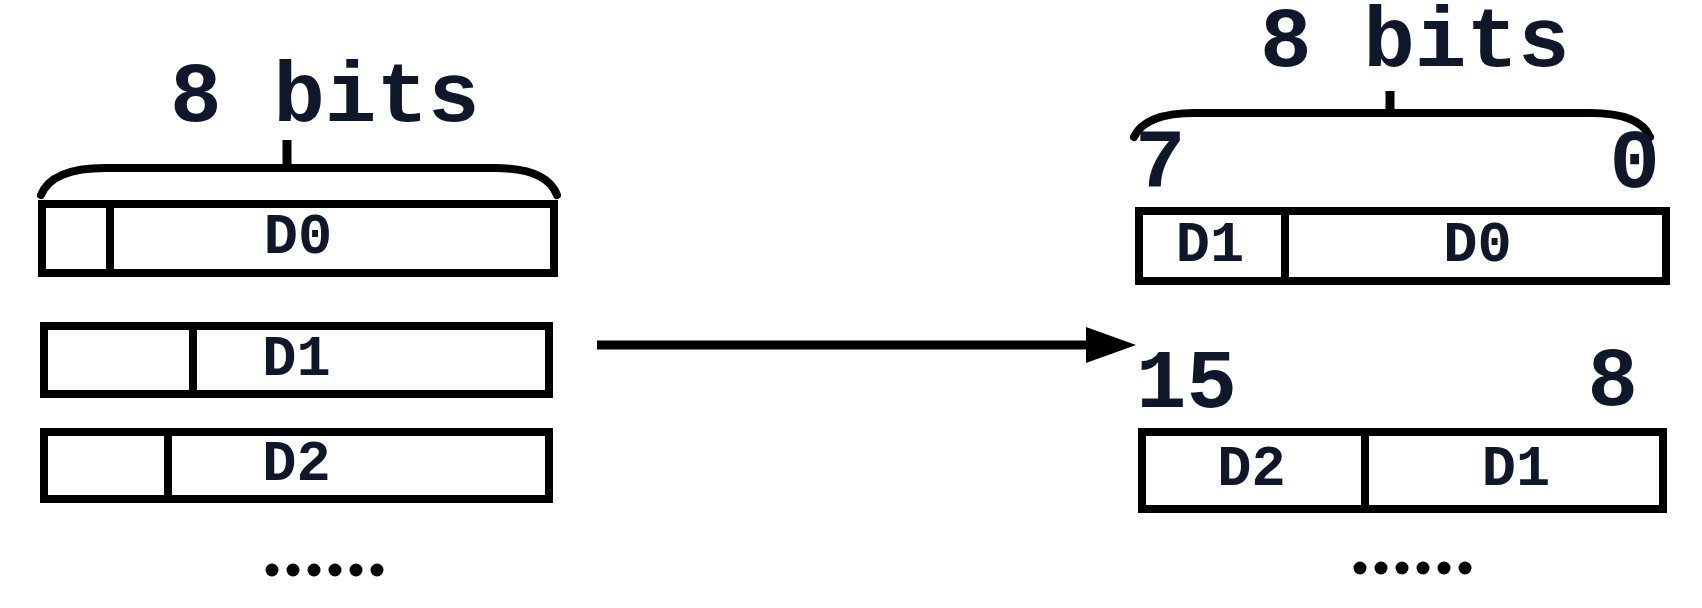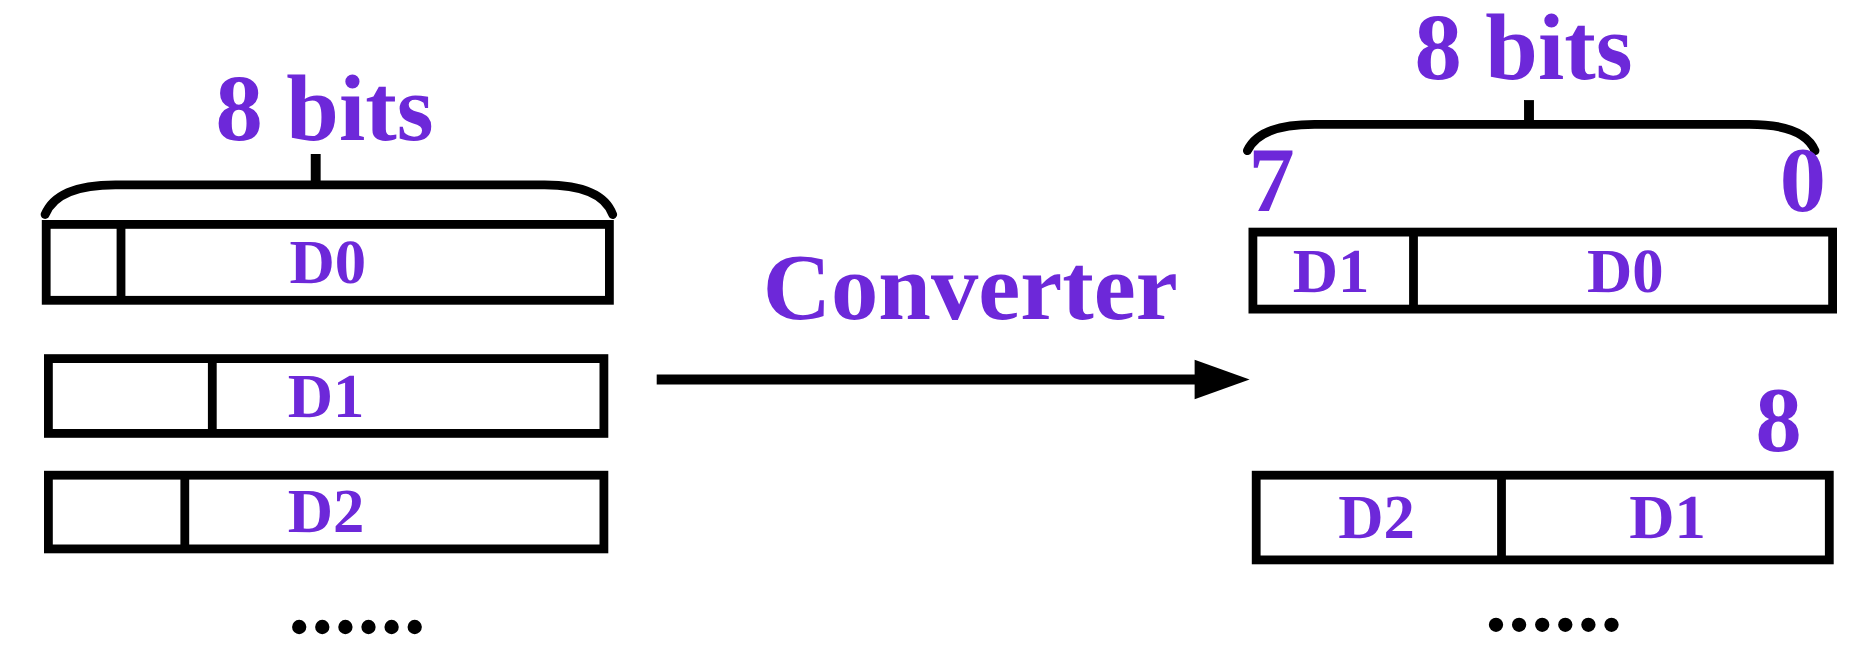--- a/index.html
+++ b/index.html
@@ -1,21 +1,21 @@
 <!DOCTYPE html>
 <html><head>
 <meta charset="utf-8">
 <style>
   html,body{margin:0;padding:0;background:#ffffff;}
   .canvas{
     position:relative;
     width:1702px;height:608px;
     background:#ffffff;
-    color:#6d28d9;
-    font-family:Liberation Serif, serif;
+    color:#0f172a;
+    font-family:Liberation Mono, monospace;
     font-weight:bold;
     overflow:hidden;
   }
   svg.layer{position:absolute;left:0;top:0;}
   .label{position:absolute;line-height:1;white-space:nowrap;}
   .h-label{font-size:86px;text-align:center;}
   .num-label{font-size:84px;}
   .cell-label{
     position:absolute;display:flex;
     align-items:center;justify-content:center;
@@ -74,28 +74,28 @@
       <circle cx="1465" cy="568" r="6.5" fill="#000"></circle>
     </g>
   </svg>
 
   <div class="label h-label" style="left:170px;top:55px;width:250px;">8 bits</div>
 
   <div class="cell-label" style="left:38px;top:200px;width:520px;height:77px;">D0</div>
   <div class="cell-label" style="left:40px;top:322px;width:513px;height:76px;">D1</div>
   <div class="cell-label" style="left:40px;top:428px;width:513px;height:75px;">D2</div>
 
-  <div class="label converter" style="left:682px;top:218px;width:400px;">Converter</div>
 
   <div class="label h-label" style="left:1260px;top:0px;width:250px;">8 bits</div>
 
   <div class="label num-label" style="left:1135px;top:123px;width:80px;text-align:left;">7</div>
   <div class="label num-label" style="left:1600px;top:123px;width:60px;text-align:right;">0</div>
 
   <div class="cell-label" style="left:1135px;top:207px;width:150px;height:78px;">D1</div>
   <div class="cell-label" style="left:1285px;top:207px;width:385px;height:78px;">D0</div>
 
+  <div class="label num-label" style="left:1136px;top:343px;width:120px;text-align:left;">15</div>
   <div class="label num-label" style="left:1578px;top:341px;width:60px;text-align:right;">8</div>
 
   <div class="cell-label" style="left:1138px;top:428px;width:227px;height:85px;">D2</div>
   <div class="cell-label" style="left:1365px;top:428px;width:302px;height:85px;">D1</div>
 
 </div>
 
 </body></html>

